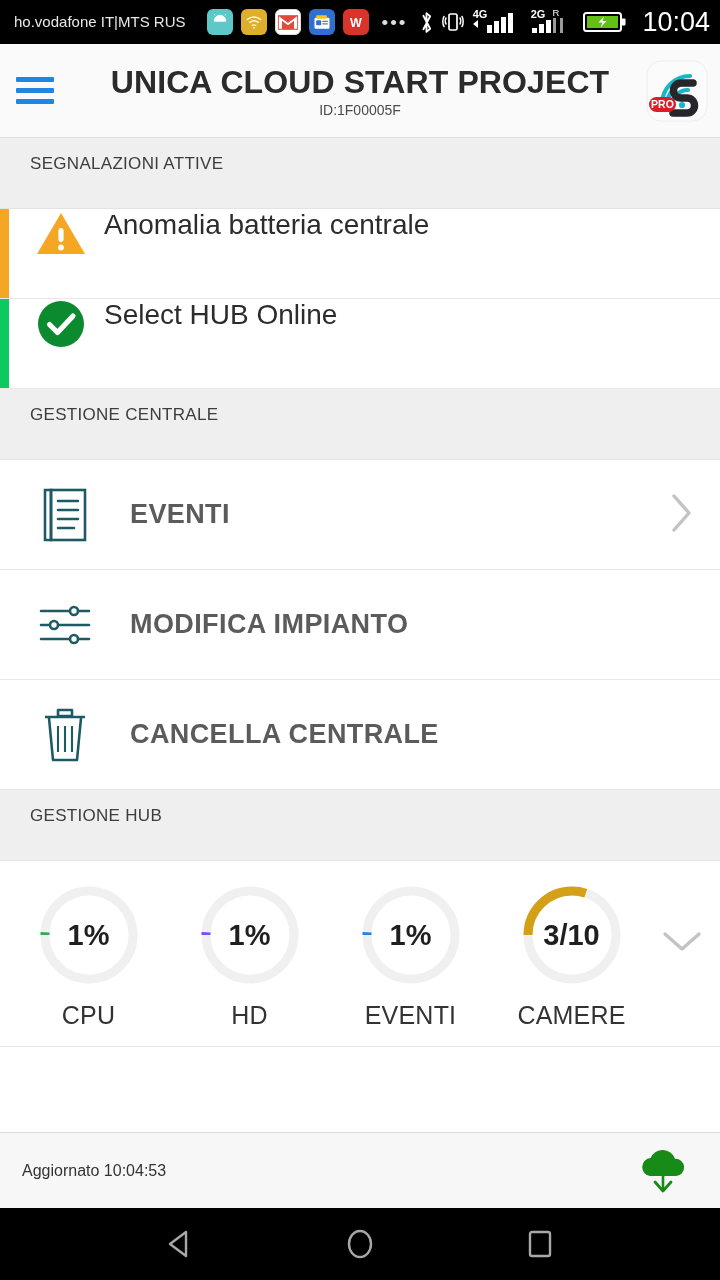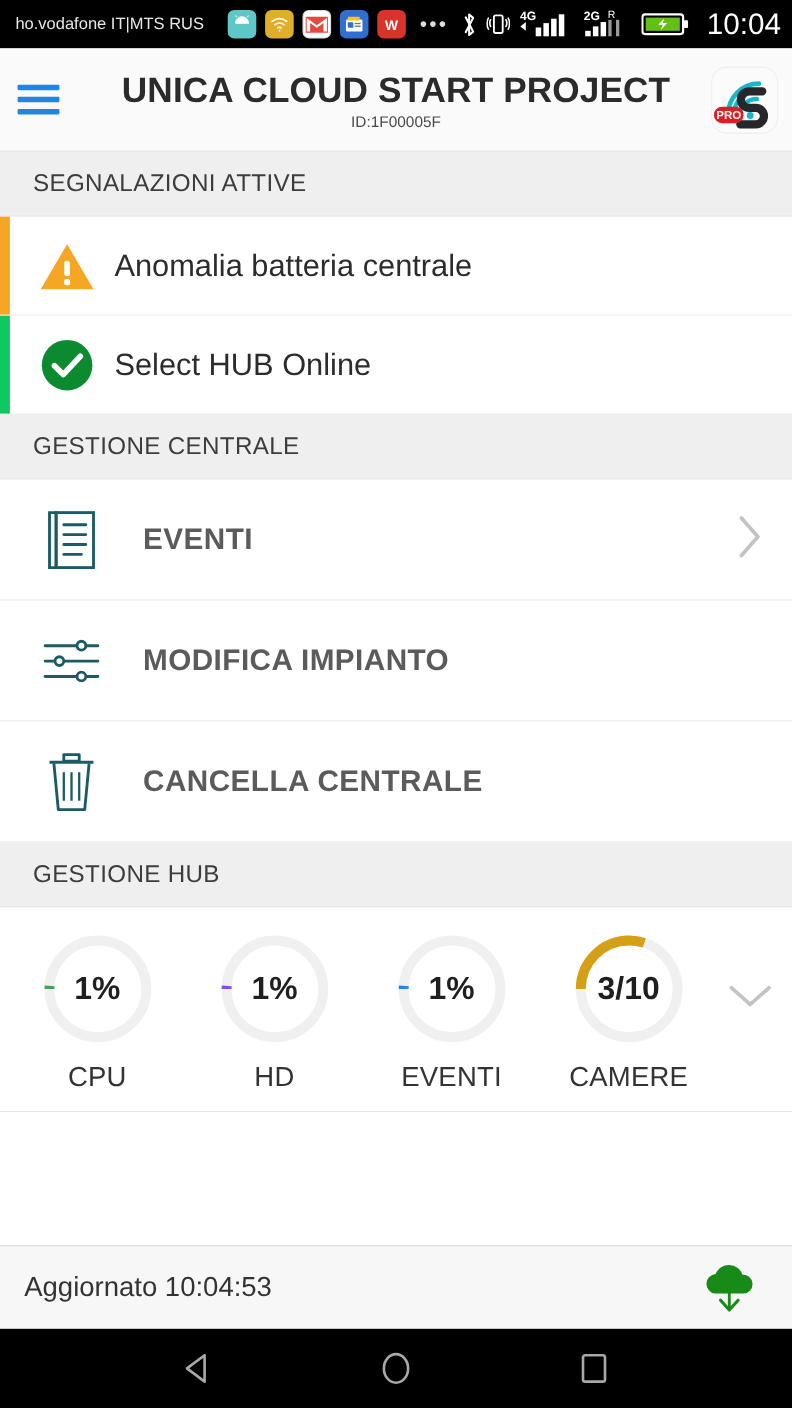--- a/index.html
+++ b/index.html
@@ -37,28 +37,28 @@
   .hamburger span { display:block; height:5px; border-radius:1px; background:#2285e0; }
   .titleblock { position:absolute; left:0; right:0; text-align:center; pointer-events:none; }
   .apptitle { font-size:32px; font-weight:bold; color:#2b2b2b; letter-spacing:0.1px; }
   .appsub { font-size:14px; color:#4a4a4a; margin-top:1px; }
   .logo { margin-left:auto; width:62px; height:62px; position:relative; }
 
   
   .content { flex:1 1 auto; background:#ffffff; display:flex; flex-direction:column; overflow:hidden; }
 
   .section-head {
-    background:#efefef; color:#3d3d3d; font-size:22px;
-    padding:16px 0 16px 30px; letter-spacing:0.3px;
+    background:#efefef; color:#3d3d3d; font-size:17px;
+    padding:16px 0 34px 30px; letter-spacing:0.3px;
     border-bottom:1px solid #e3e3e3; flex:0 0 auto;
   }
 
   
   .alert-row {
-    display:flex; align-items:center; background:#ffffff;
+    display:flex; align-items:flex-start; background:#ffffff;
     height:90px; position:relative; border-bottom:1px solid #e8e8e8;
   }
   .alert-bar { position:absolute; left:0; top:0; bottom:0; width:9px; }
   .alert-ico { width:86px; display:flex; align-items:center; justify-content:center; margin-left:18px; }
   .alert-text { font-size:28px; color:#2c2c2c; }
 
   
   .menu-row {
     display:flex; align-items:center; height:110px; background:#ffffff;
     border-bottom:1px solid #e6e6e6; padding:0 26px 0 0;
@@ -78,21 +78,21 @@
     font-size:29px; font-weight:bold; color:#1f1f1f;
   }
   .glabel { margin-top:14px; font-size:25px; color:#333333; letter-spacing:0.2px; }
   .expander { width:60px; display:flex; align-items:center; justify-content:center; padding-bottom:30px; }
 
   
   .updated-bar {
     flex:0 0 auto; background:#f7f7f7; border-top:1px solid #dcdcdc;
     display:flex; align-items:center; padding:0 26px 0 22px; height:76px;
   }
-  .updated-text { font-size:25px; color:#333333; }
+  .updated-text { font-size:16px; color:#333333; }
   .cloud-btn { margin-left:auto; width:62px; height:56px; display:flex; align-items:center; justify-content:center; }
 
   .spacer { flex:1 1 auto; background:#ffffff; }
 
   
   .navbar { flex:0 0 72px; background:#000000; display:flex; align-items:center; justify-content:space-around; padding:0 90px; }
   .navbtn { width:70px; height:60px; display:flex; align-items:center; justify-content:center; }
 </style>
 </head>
 <body>

